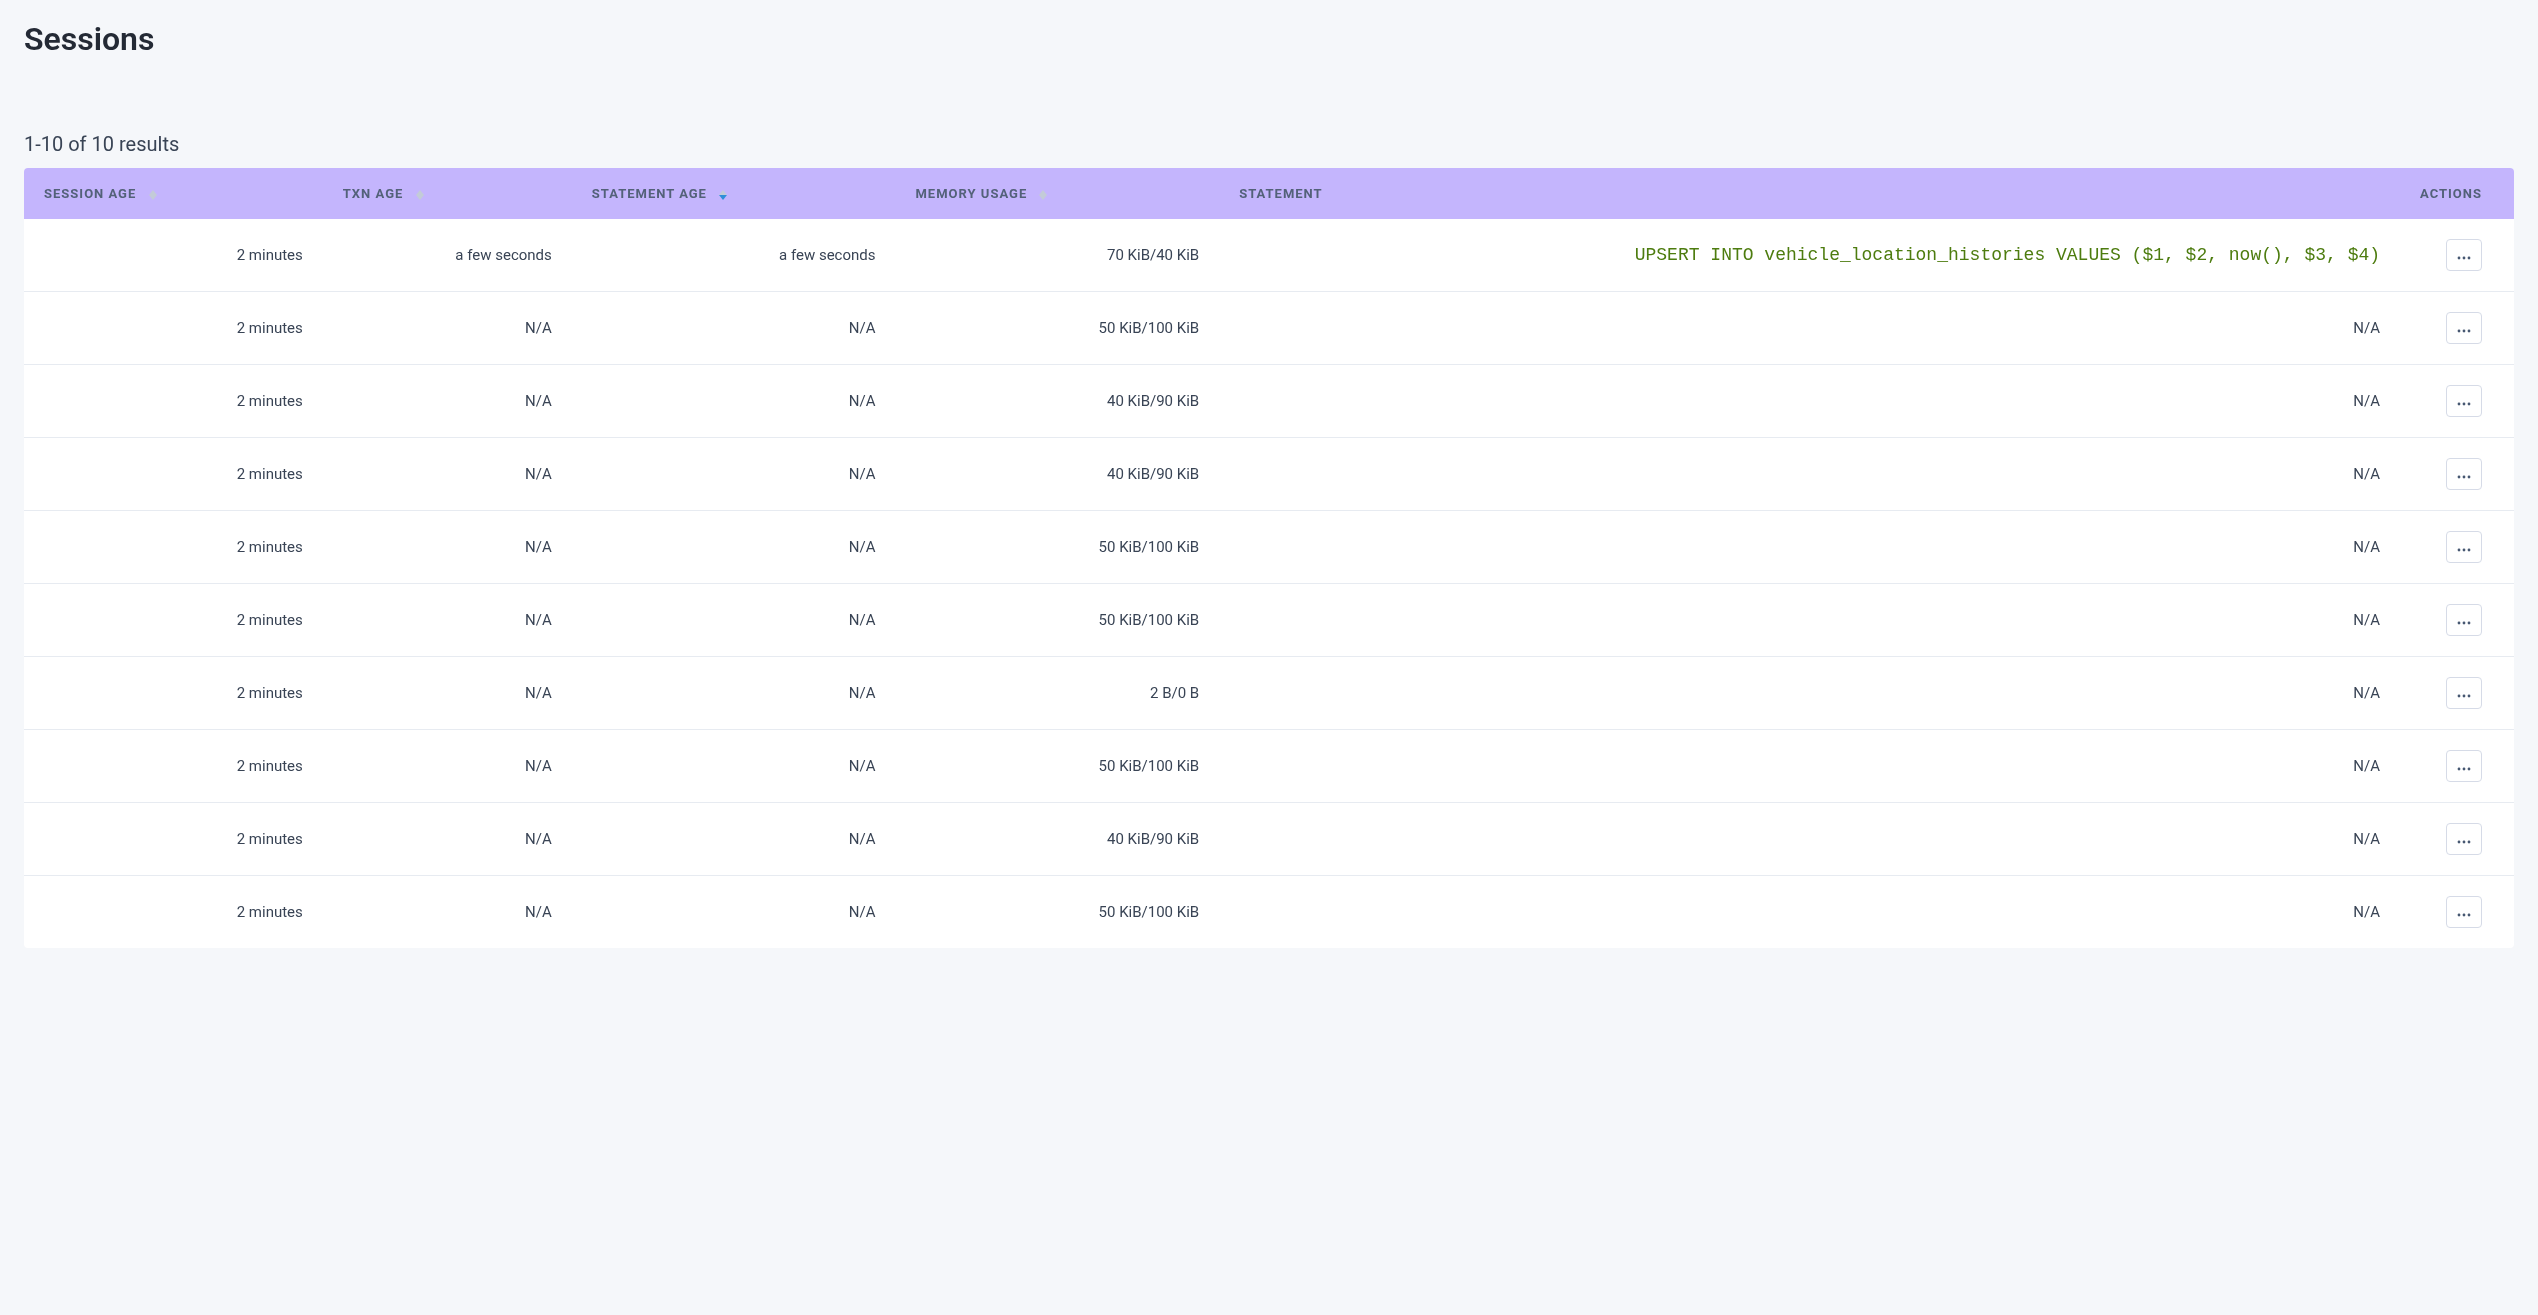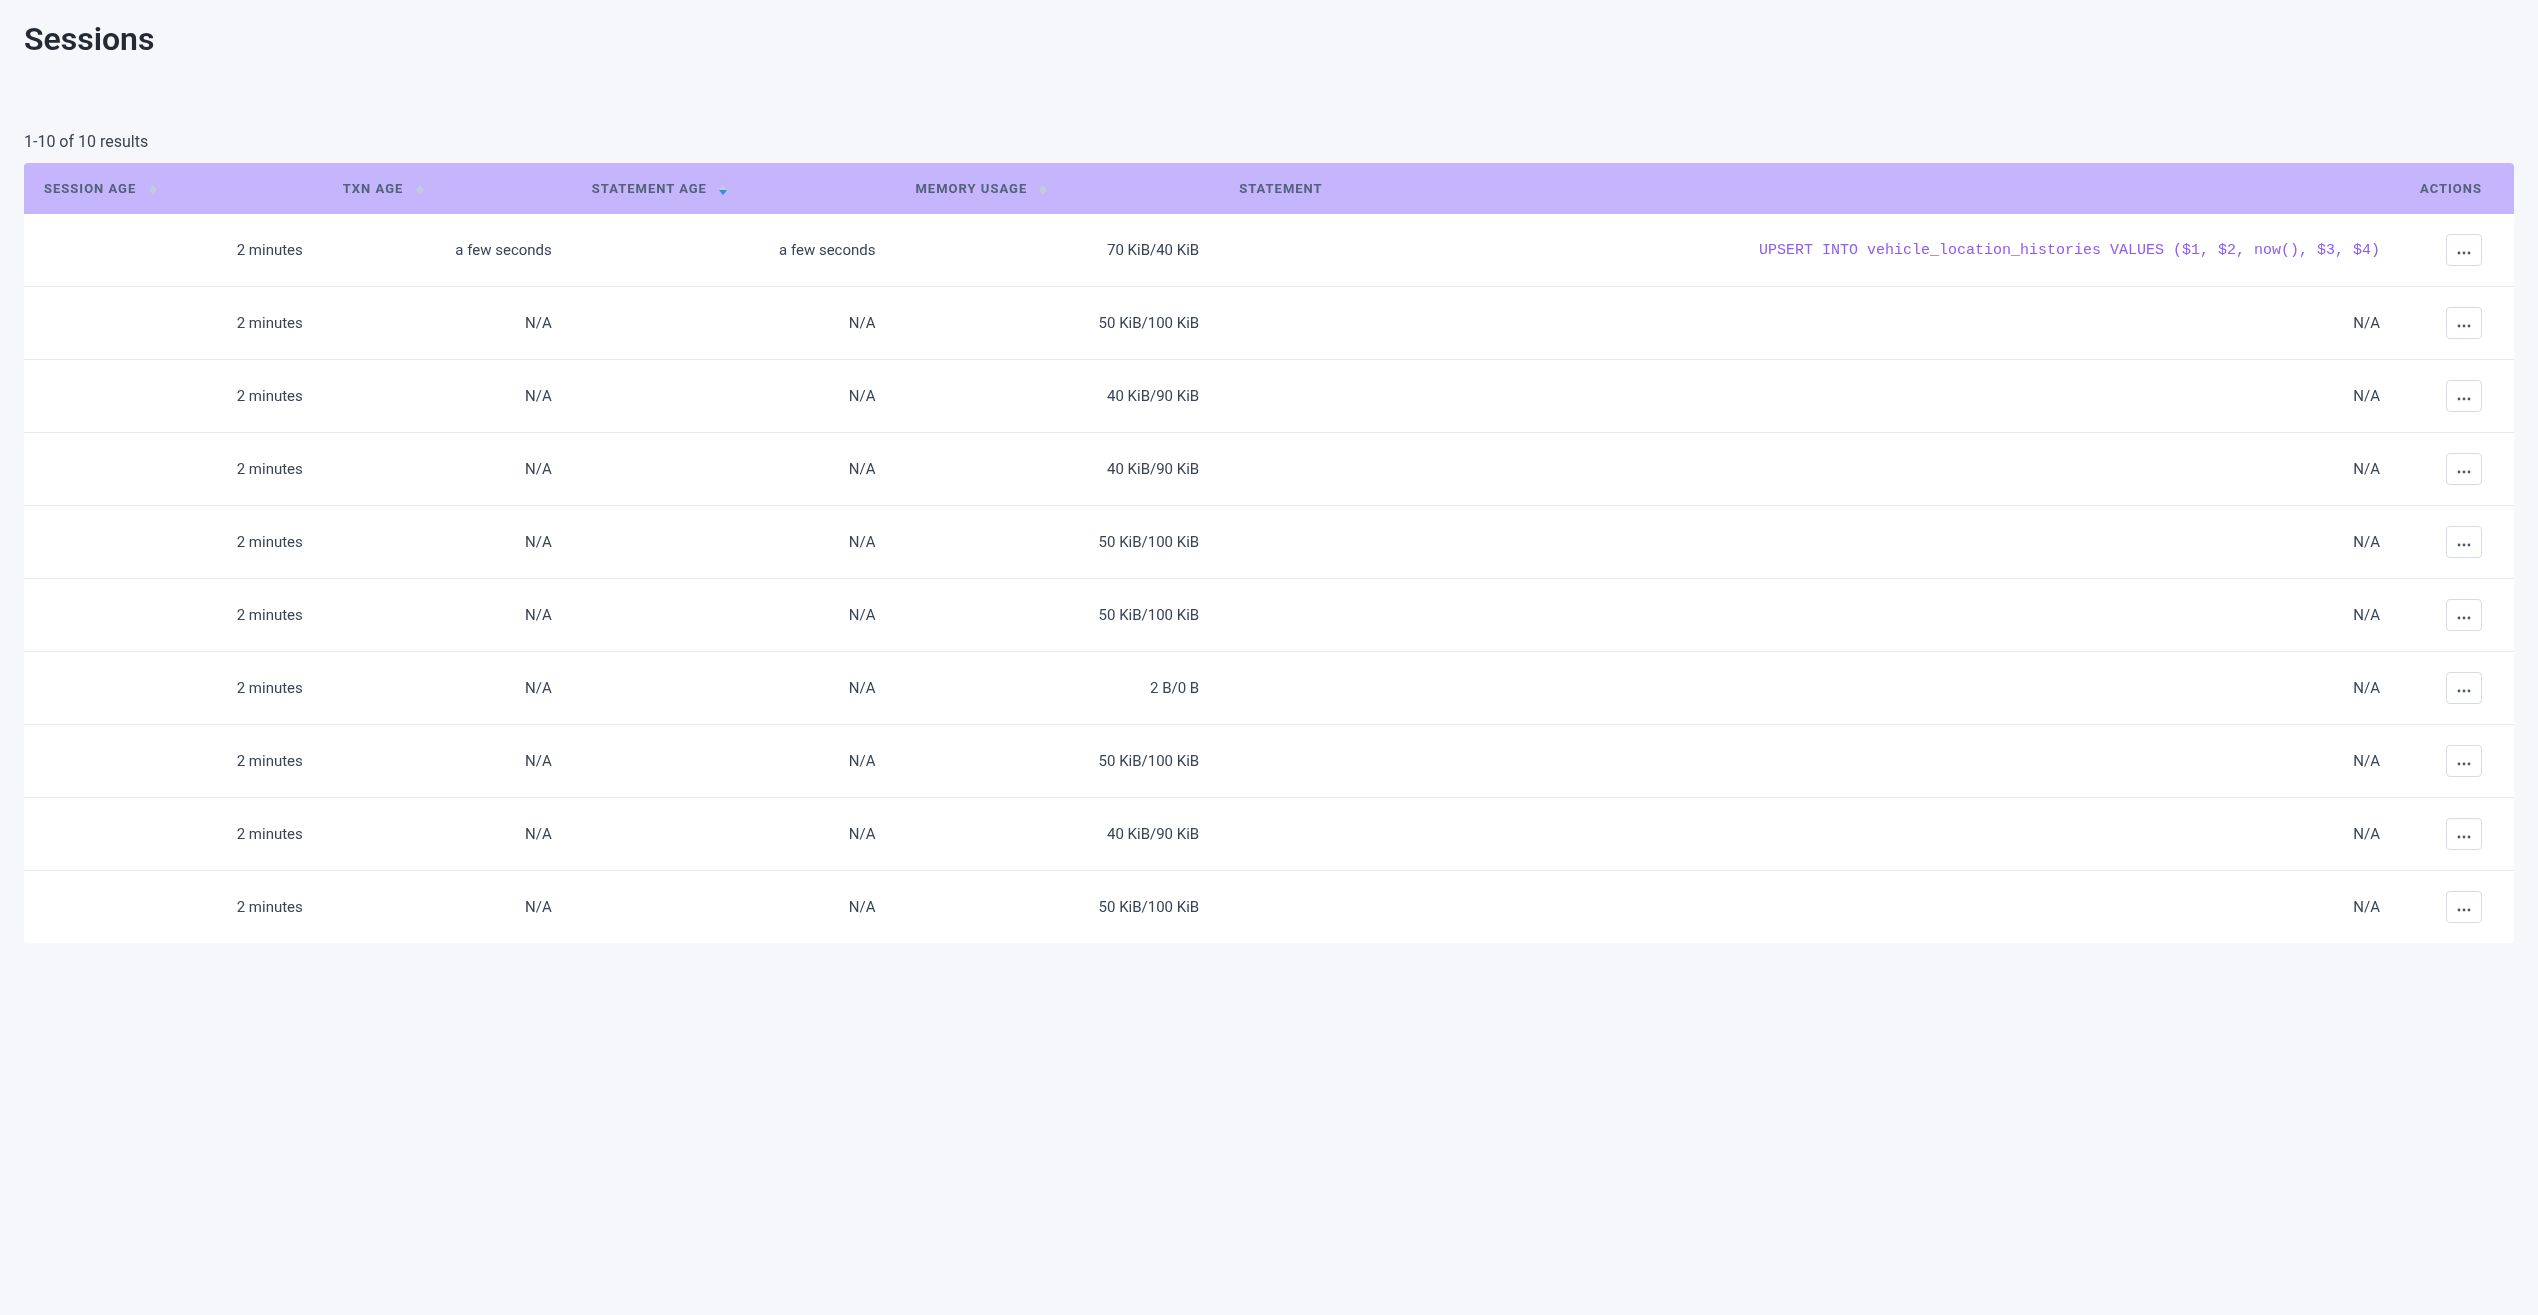--- a/index.html
+++ b/index.html
@@ -13,21 +13,21 @@
   .page {
     padding: 20px 24px 40px 24px;
   }
   .page-title {
     font-size: 32px;
     font-weight: 600;
     color: #242a35;
     margin-bottom: 74px;
   }
   .results-count {
-    font-size: 16px;
+    font-size: 20px;
     color: #394455;
     margin-bottom: 12px;
   }
   .table-card {
     background: #fff;
     border-radius: 4px;
     overflow: hidden;
   }
   table {
     width: 100%;
@@ -63,22 +63,22 @@
   }
   tbody tr:last-child { border-bottom: none; }
   td {
     padding: 20px 20px;
     font-size: 15px;
     color: #394455;
     vertical-align: middle;
   }
   td.stmt {
     font-family: "SFMono-Regular", Consolas, "Liberation Mono", Menlo, monospace;
-    font-size: 15px;
-    color: #8b5cf6;
+    font-size: 18px;
+    color: #4d7c0f;
     white-space: nowrap;
   }
   td.actions-cell {
     text-align: right;
     padding-right: 32px;
   }
   .more-btn {
     display: inline-flex;
     align-items: center;
     justify-content: center;

